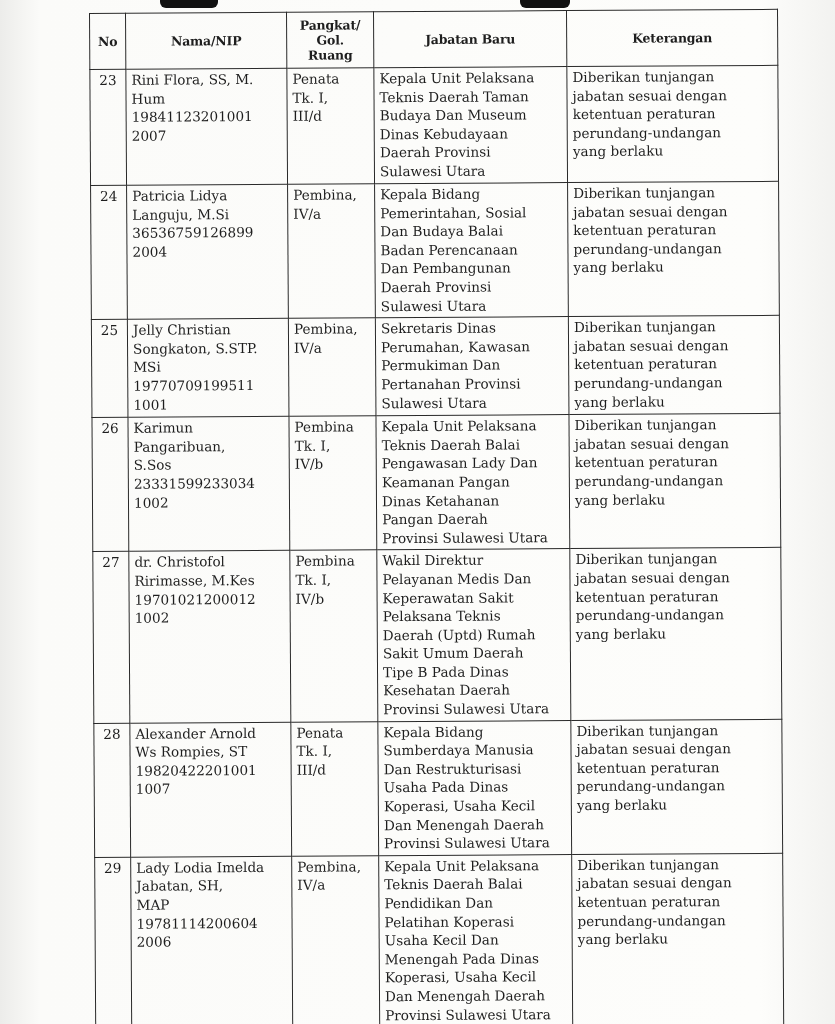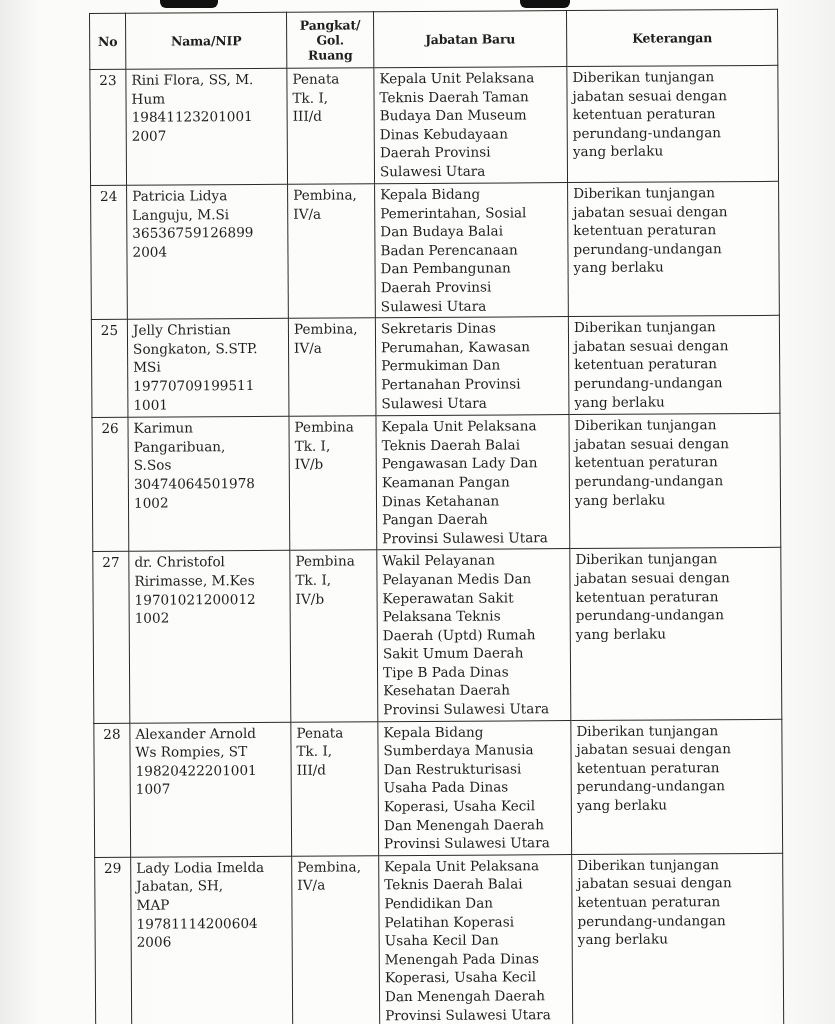--- a/index.html
+++ b/index.html
@@ -163,21 +163,21 @@
             <span class="line">perundang-undangan</span>
             <span class="line">yang berlaku</span>
           </td>
         </tr>
         <tr style="height: 128px;">
           <td class="no">26</td>
           <td>
             <span class="line">Karimun</span>
             <span class="line">Pangaribuan,</span>
             <span class="line">S.Sos</span>
-            <span class="line">30474064501978</span>
+            <span class="line">23331599233034</span>
             <span class="line">1002</span>
           </td>
           <td>
             <span class="line">Pembina</span>
             <span class="line">Tk. I,</span>
             <span class="line">IV/b</span>
           </td>
           <td>
             <span class="line">Kepala Unit Pelaksana</span>
             <span class="line">Teknis Daerah Balai</span>
@@ -202,21 +202,21 @@
             <span class="line">Ririmasse, M.Kes</span>
             <span class="line">19701021200012</span>
             <span class="line">1002</span>
           </td>
           <td>
             <span class="line">Pembina</span>
             <span class="line">Tk. I,</span>
             <span class="line">IV/b</span>
           </td>
           <td>
-            <span class="line">Wakil Pelayanan</span>
+            <span class="line">Wakil Direktur</span>
             <span class="line">Pelayanan Medis Dan</span>
             <span class="line">Keperawatan Sakit</span>
             <span class="line">Pelaksana Teknis</span>
             <span class="line">Daerah (Uptd) Rumah</span>
             <span class="line">Sakit Umum Daerah</span>
             <span class="line">Tipe B Pada Dinas</span>
             <span class="line">Kesehatan Daerah</span>
             <span class="line">Provinsi Sulawesi Utara</span>
           </td>
           <td class="ket">

